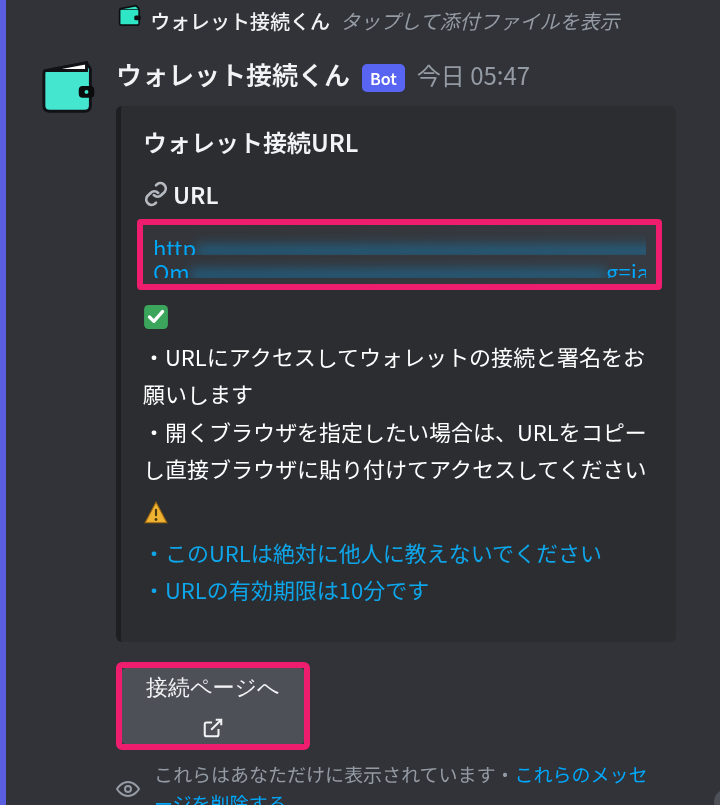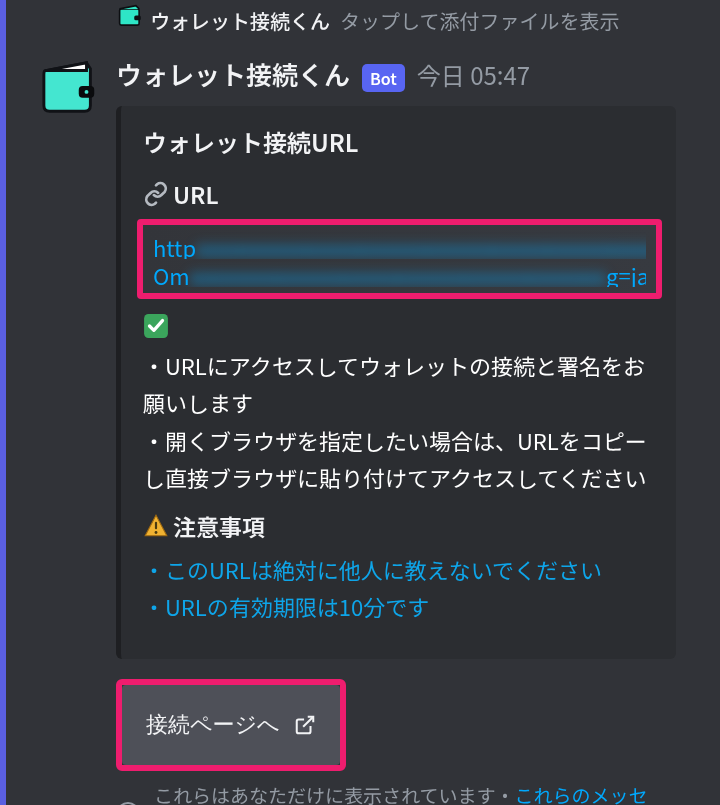--- a/index.html
+++ b/index.html
@@ -32,20 +32,21 @@
       width: 26px; height: 26px;
     }
     .top-msg .name {
       margin-left: 34px;
       color: #f2f3f5;
       font-weight: 500;
     }
     .top-msg .sub {
       margin-left: 10px;
       color: #949ba4;
+      font-style: italic;
     }
 
     
     .msg { position: relative; padding-left: 110px; margin-top: 14px; }
     .avatar { position: absolute; left: 34px; top: 2px; }
     .header { display: flex; align-items: baseline; gap: 12px; }
     .username { font-size: 26px; color: #f2f3f5; font-weight: 600; }
     .bot-tag {
       background: #5865f2; color: #fff;
       font-size: 16px; font-weight: 600;
@@ -68,21 +69,21 @@
       font-size: 23px; color: #f2f3f5; font-weight: 600;
       margin-bottom: 8px;
     }
     .url-block {
       border: 6px solid #ee1d6e;
       border-radius: 4px;
       padding: 6px 10px;
       margin: 4px -6px 14px -6px;
       color: #00a8fc;
       font-size: 22px;
-      height: 80px;
+      height: 71px;
       background: linear-gradient(90deg, rgba(51,53,58,1), rgba(55,58,64,1));
       overflow: hidden;
       display: flex; flex-direction: column; justify-content: space-around;
     }
     .url-start { filter: none; display: inline-block; }
     .url-rest { display: inline-block; filter: blur(6px); }
     .body-text { font-size: 22px; line-height: 1.7; color: #ffffff; margin-bottom: 12px; }
     .caution .body-text { color: #0ea5e9; }
 
     
@@ -90,24 +91,25 @@
       display: inline-block;
       border: 6px solid #ee1d6e;
       border-radius: 6px;
       margin-top: 20px;
     }
     .ext-btn {
       background: #4e5058;
       color: #f2f3f5;
       border: none;
       font-size: 22px;
-      padding: 25px 24px;
+      padding: 5px 24px;
       display: flex; align-items: center; gap: 14px;
       cursor: pointer;
       border-radius: 4px;
+      flex-direction: column;
     }
 
     
     .footer {
       display: flex; align-items: center; gap: 14px;
       margin-top: 10px;
       font-size: 19px;
       color: #949ba4;
       position: relative;
     }
@@ -198,21 +200,20 @@
 
       <div class="caution">
         <div class="section-head">
           <span>
             <svg width="26" height="26" viewBox="0 0 24 24">
               <path d="M12 2 L22 21 L2 21 Z" fill="#f0b232" stroke="#a06a10" stroke-width="1"></path>
               <rect x="11" y="8" width="2" height="7" rx="1" fill="#4a3a10"></rect>
               <circle cx="12" cy="18" r="1.3" fill="#4a3a10"></circle>
             </svg>
           </span>
-          <span>注意事項</span>
         </div>
         <div class="body-text" style="white-space:pre-wrap">・このURLは絶対に他人に教えないでください
 ・URLの有効期限は10分です</div>
       </div>
     </div>
 
     
     <div class="btn-wrap">
       <button class="ext-btn">
         <span>接続ページへ</span>

